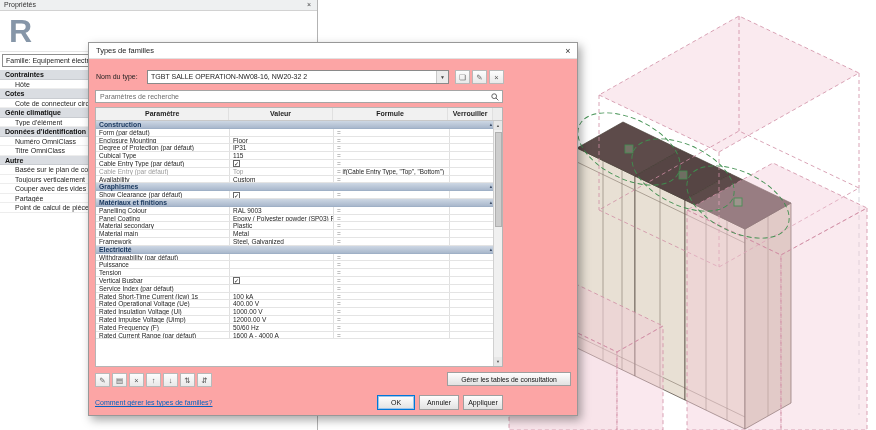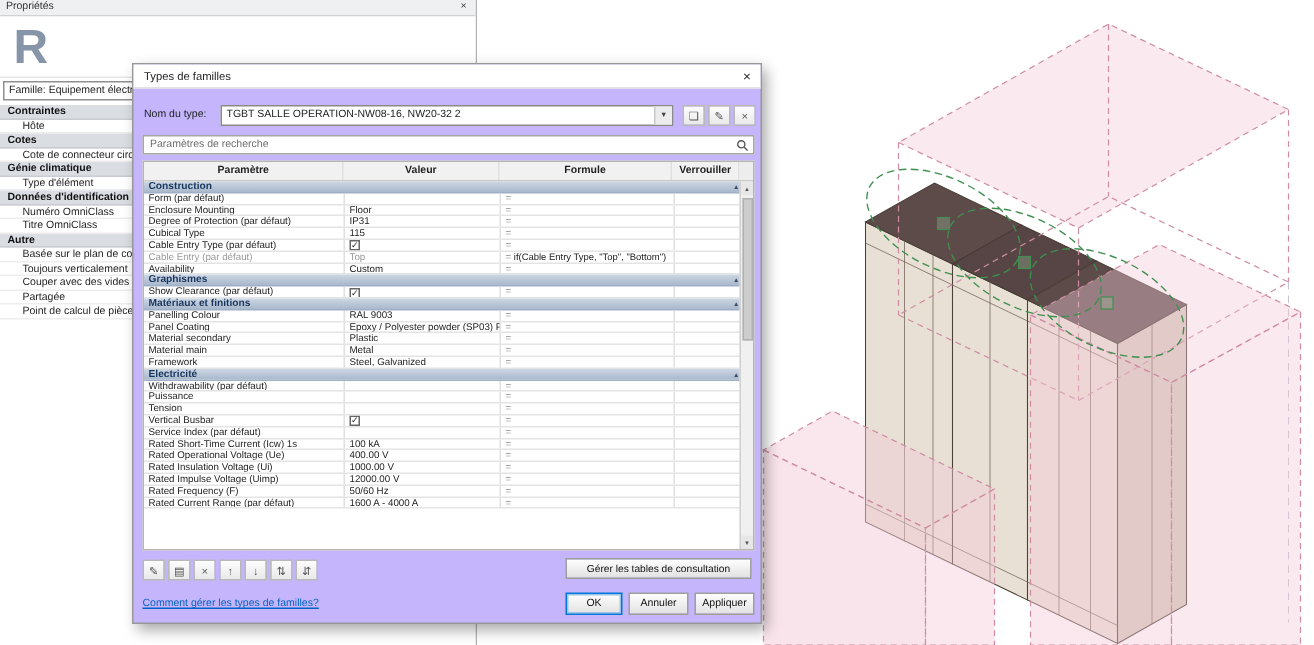--- a/index.html
+++ b/index.html
@@ -25,21 +25,21 @@
   .rletter{position:absolute; left:9px; top:2px; font-size:32px; font-weight:bold; color:#8696a8; line-height:36px;}
   .prop-family{position:absolute; left:2px; right:3px; top:54px; height:13px; border:1px solid #8f8f8f;
     background:#fff; line-height:11px; padding-left:3px; white-space:nowrap; overflow:hidden;}
   .pf-arrow{position:absolute; right:1px; top:2px; font-size:5px; color:#555;}
   .prop-grid{position:absolute; left:0; right:0; top:70px; bottom:0; overflow:hidden; background:#fff;}
   .prow{height:9.5px; line-height:9.5px; border-bottom:1px solid #ededed; padding-left:15px;
     white-space:nowrap; overflow:hidden;}
   .pgroup{background:#dadde2; font-weight:bold; padding-left:5px; border-bottom:1px solid #c9ccd1; color:#111;}
 
   
-  .dialog{position:absolute; left:88px; top:42px; width:420px; height:374px; background:#c4b5fd;
+  .dialog{position:absolute; left:88px; top:42px; width:490px; height:374px; background:#fca5a5;
     border:1px solid #989898; box-shadow:3px 4px 9px rgba(0,0,0,.35); z-index:10; font-size:7px; color:#1e1e1e;}
   .dlg-title{position:relative; height:16px; background:#fff; border-bottom:1px solid #e2e2e2;
     line-height:16px; padding-left:7px; font-size:7.5px;}
   .dlg-close{position:absolute; right:0; top:0; width:18px; height:16px; text-align:center; font-size:9px; color:#333;}
   .lbl{position:absolute;}
   .nomtype{left:7px; top:30px;}
   .combo{position:absolute; left:58px; top:27px; width:302px; height:14px; border:1px solid #8a8a8a; background:#fff;}
   .combo-text{position:absolute; left:3px; top:0; right:14px; line-height:12px; white-space:nowrap; overflow:hidden;}
   .combo-arrow{position:absolute; right:0; top:0; width:12px; height:12px; background:#ececec;
     border-left:1px solid #c8c8c8; font-size:5px; text-align:center; line-height:12px; color:#444;}

